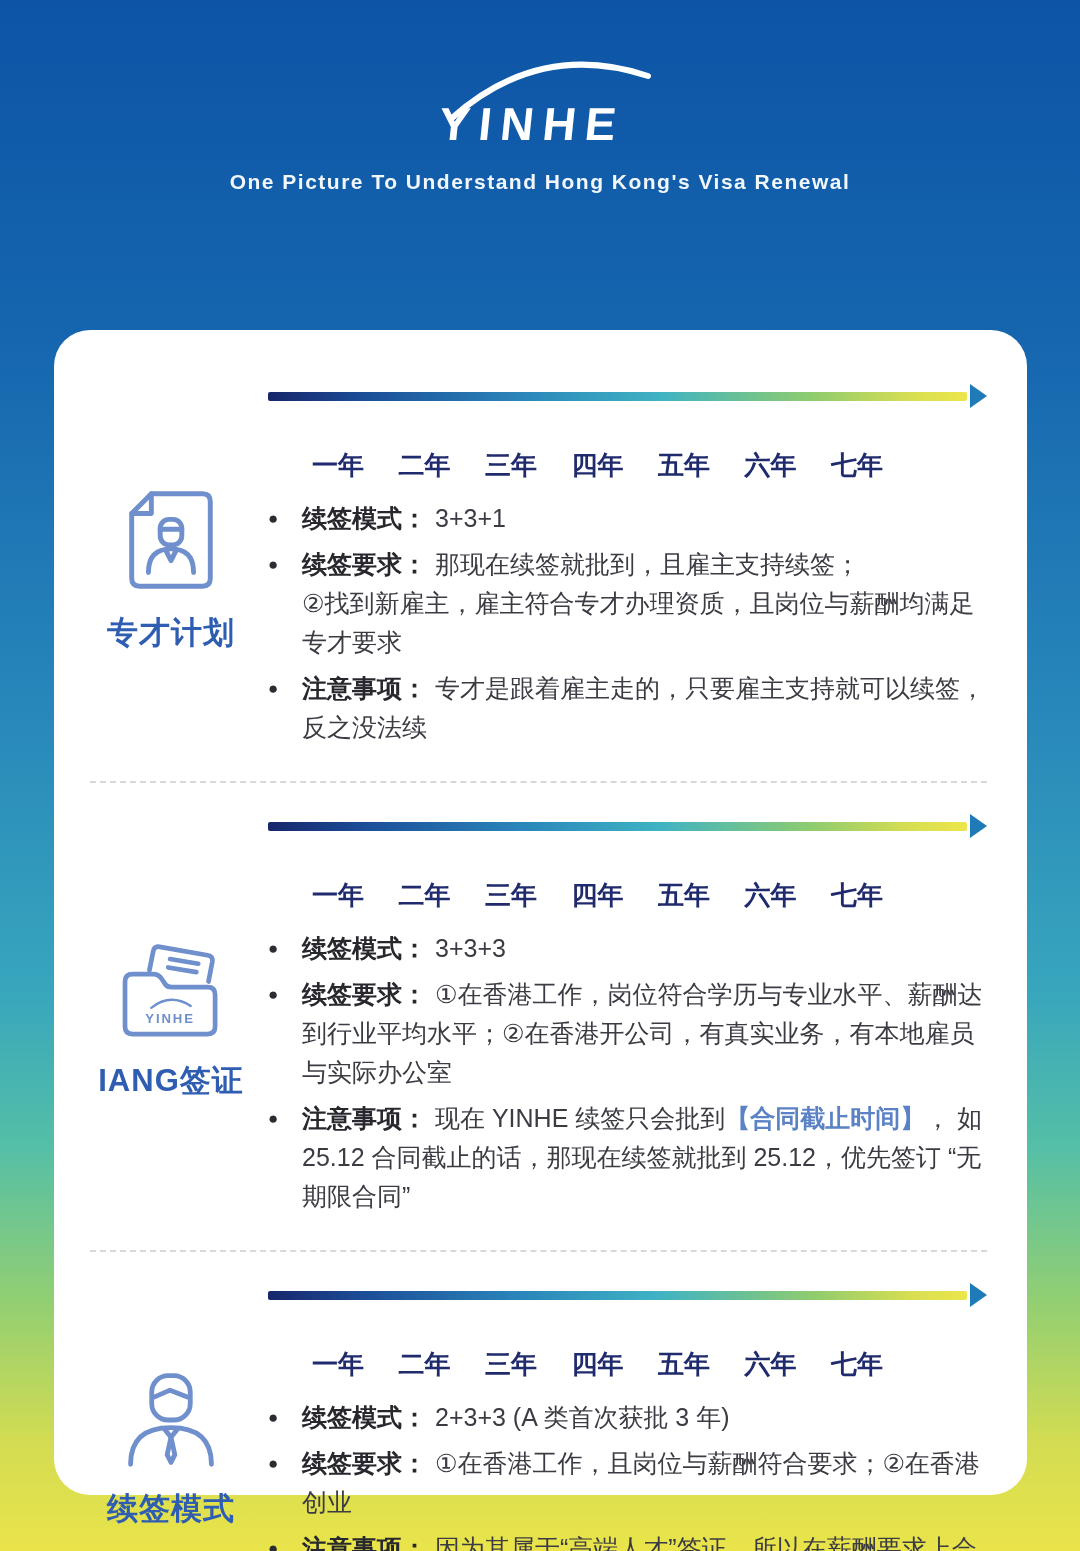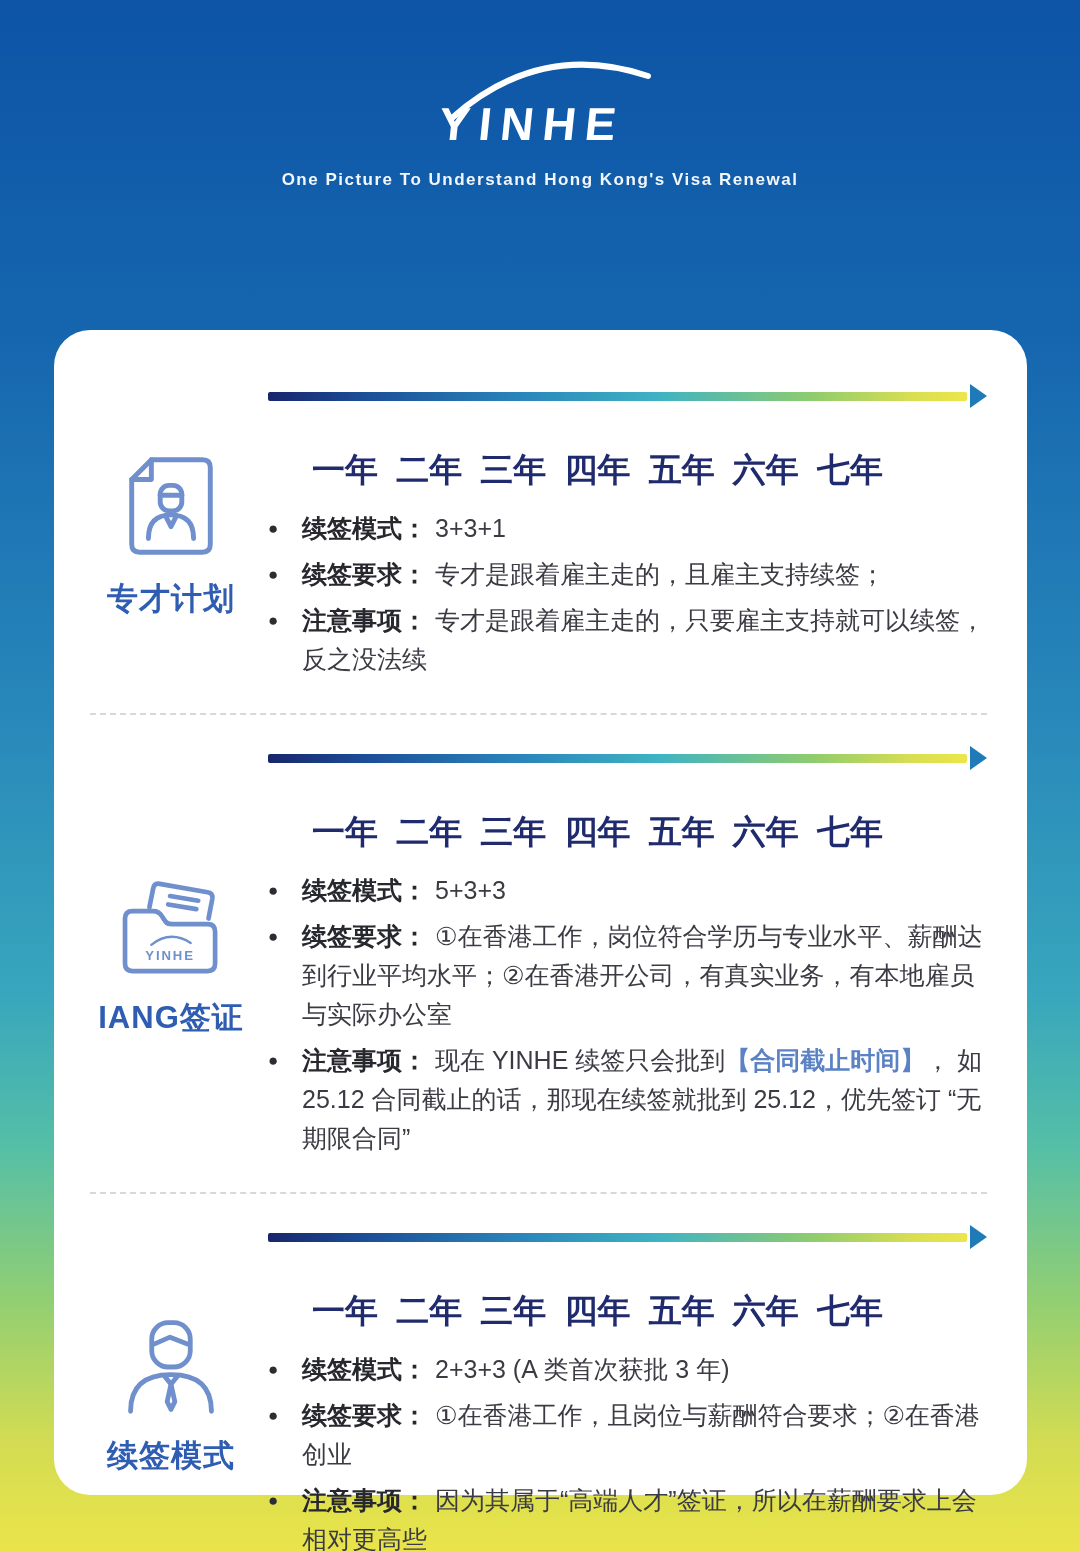--- a/index.html
+++ b/index.html
@@ -13,21 +13,21 @@
       #0d54a6 0%, #1565ae 21%, #2786ba 45%, #38a6bd 64%,
       #55bfa6 74%, #93cf72 84%, #d3dc52 93%, #eae44a 100%);
   }
   
   .header{position:absolute;top:0;left:0;right:0;text-align:center;color:#fff;}
   .logo{margin-top:48px;}
   .title{
     margin-top:14px;font-size:90px;font-weight:900;letter-spacing:3px;
     color:#fff;-webkit-text-stroke:2.5px #ffffff;
   }
-  .subtitle{margin-top:14px;font-size:17px;font-weight:bold;letter-spacing:1.5px;color:#f2f7fb;}
+  .subtitle{margin-top:14px;font-size:21px;font-weight:bold;letter-spacing:1.5px;color:#f2f7fb;}
   
   .card{
     position:absolute;left:54px;right:53px;top:330px;bottom:56px;
     background:#ffffff;border-radius:36px;
     padding:54px 40px 30px 36px;box-sizing:border-box;
     display:flex;flex-direction:column;
   }
   .section{display:flex;gap:16px;}
   .icon-col{
     width:162px;flex-shrink:0;display:flex;flex-direction:column;
@@ -45,21 +45,21 @@
       #8fcc6e 78%, #d8de52 92%, #ece64a 100%);
   }
   .tl-arrow{
     width:0;height:0;margin-left:3px;
     border-top:12px solid transparent;border-bottom:12px solid transparent;
     border-left:17px solid #1f7ab8;
   }
   .years{
     display:flex;justify-content:space-between;
     padding:0 104px 0 44px;margin-bottom:16px;
-    font-size:33px;font-weight:bold;color:#202b6d;margin-top:40px;
+    font-size:26px;font-weight:bold;color:#202b6d;margin-top:40px;
   }
   
   .row{display:flex;font-size:25px;line-height:39px;color:#3b3b43;margin-bottom:7px;}
   .dot{width:34px;flex-shrink:0;font-size:17px;color:#2c2c33;}
   .row-body{flex:1;min-width:0;}
   .lbl{font-weight:bold;color:#27272e;margin-right:8px;text-align:center;}
   .hl{color:#5b82c4;font-weight:bold;}
   .separator{border:none;border-top:2px dashed #d7d7dc;margin:27px 0 31px 0;}
 </style>
 </head>
@@ -105,21 +105,22 @@
           <span>六年</span>
           <span>七年</span>
         </div>
         <div class="row">
           <span class="dot">●</span>
           <div class="row-body"><span class="lbl">续签模式：</span><span>3+3+1</span></div>
         </div>
         <div class="row">
           <span class="dot">●</span>
           <div class="row-body">
-            <span class="lbl">续签要求：</span><span>专才是跟着雇主走的，且雇主支持续签；</span>
+            <span class="lbl">续签要求：</span><span>那现在续签就批到，且雇主支持续签；</span>
+            <div>②找到新雇主，雇主符合专才办理资质，且岗位与薪酬均满足专才要求</div>
           </div>
         </div>
         <div class="row">
           <span class="dot">●</span>
           <div class="row-body"><span class="lbl">注意事项：</span><span>专才是跟着雇主走的，只要雇主支持就可以续签，反之没法续</span></div>
         </div>
       </div>
     </div>
 
     <hr class="separator">
@@ -145,21 +146,21 @@
           <span>一年</span>
           <span>二年</span>
           <span>三年</span>
           <span>四年</span>
           <span>五年</span>
           <span>六年</span>
           <span>七年</span>
         </div>
         <div class="row">
           <span class="dot">●</span>
-          <div class="row-body"><span class="lbl">续签模式：</span><span>5+3+3</span></div>
+          <div class="row-body"><span class="lbl">续签模式：</span><span>3+3+3</span></div>
         </div>
         <div class="row">
           <span class="dot">●</span>
           <div class="row-body"><span class="lbl">续签要求：</span><span>①在香港工作，岗位符合学历与专业水平、薪酬达到行业平均水平；②在香港开公司，有真实业务，有本地雇员与实际办公室</span></div>
         </div>
         <div class="row">
           <span class="dot">●</span>
           <div class="row-body"><span class="lbl">注意事项：</span><span>现在 YINHE 续签只会批到</span><span class="hl">【合同截止时间】</span><span>， 如 25.12 合同截止的话，那现在续签就批到 25.12，优先签订 “无期限合同”</span></div>
         </div>
       </div>

